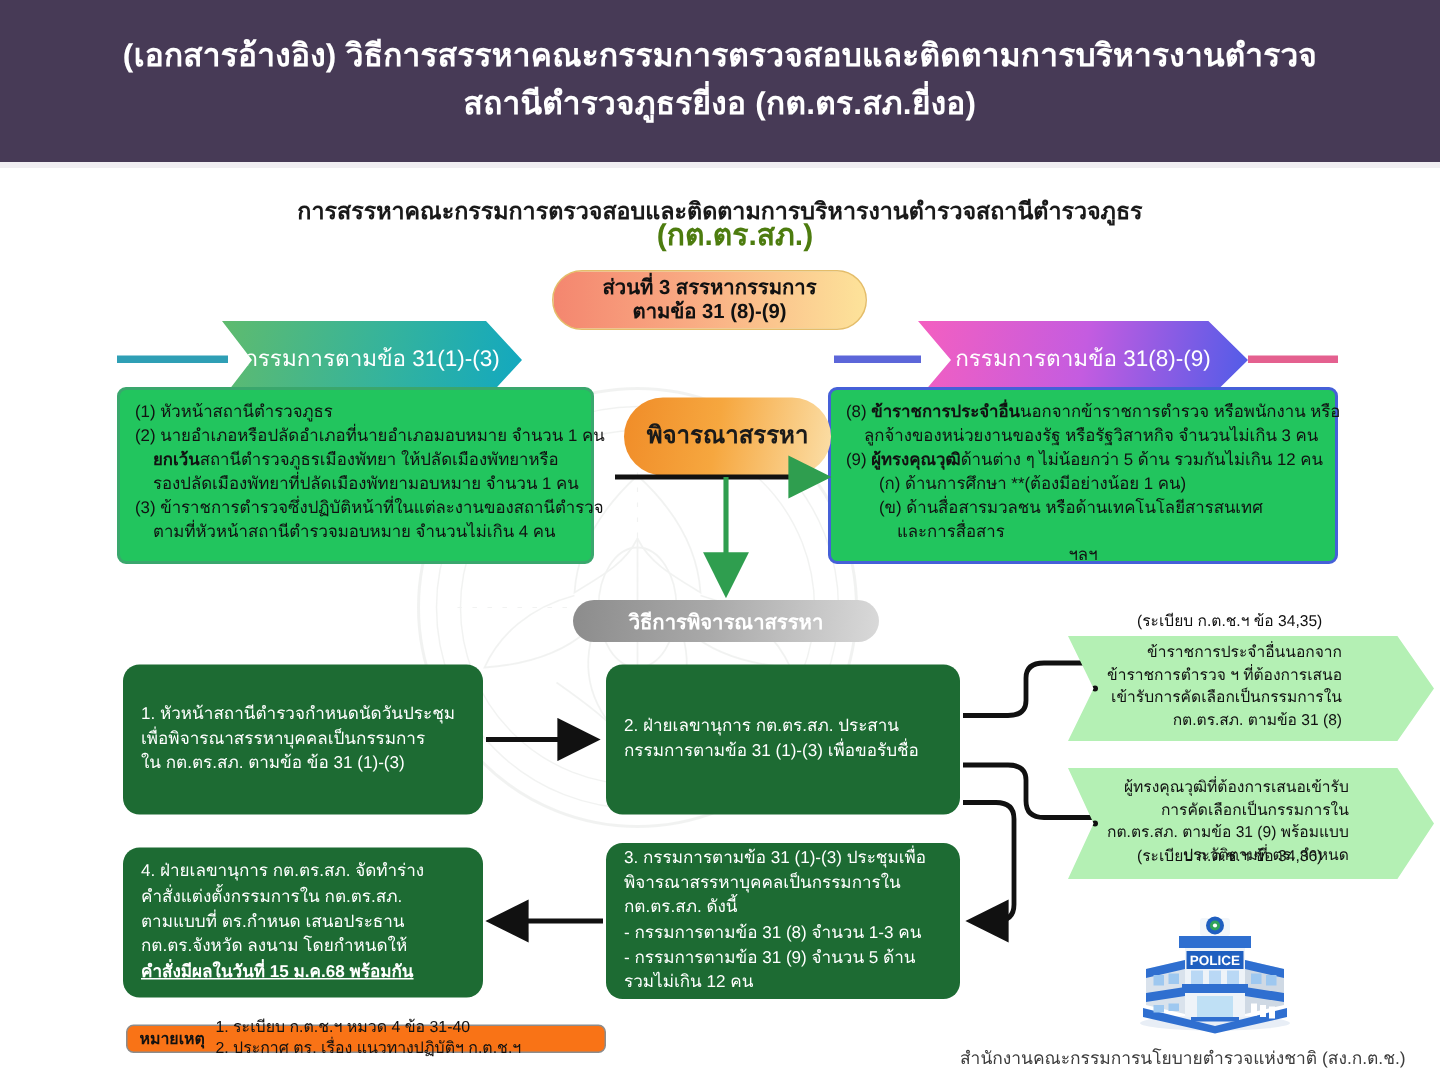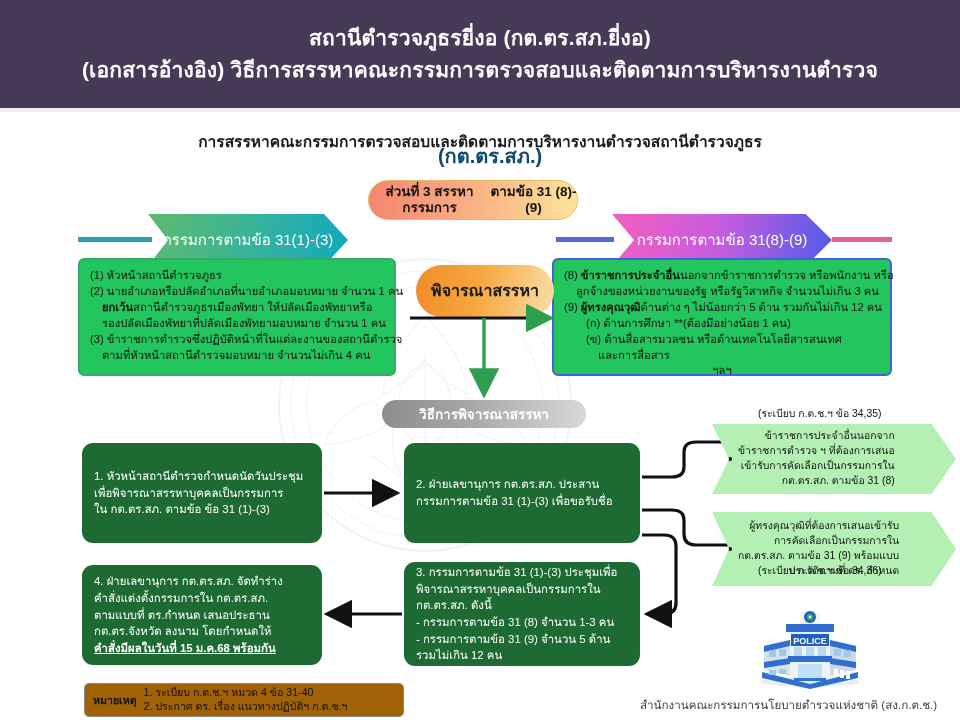--- a/index.html
+++ b/index.html
@@ -54,34 +54,34 @@
     position: absolute; left: 0; top: 132px; width: 960px;
     text-align: center;
     color: #1a1a1a;
     font-size: 15.5px;
     font-weight: 700;
     line-height: 1.35;
   }
   .doc-title-2 {
     position: absolute; left: 0; top: 140px; width: 960px;
     text-align: center;
-    color: #0c4a6e;
+    color: #4d7c0f;
     font-size: 20px;
     font-weight: 800;
     padding-left: 20px;
   }
 
   
   .section-pill {
     position: absolute; left: 368px; top: 180px;
     width: 210px; height: 40px;
     border-radius: 22px;
     background: linear-gradient(90deg, #f4866f 0%, #f9a982 42%, #fde39a 100%);
     border: 1.5px solid #e4bd6a;
-    display: flex; flex-direction: row;
+    display: flex; flex-direction: column;
     align-items: center; justify-content: center;
     color: #111; font-weight: 800; font-size: 13.5px;
     line-height: 1.2; text-align: center;
   }
 
   
   .chev {
     position: absolute;
     display: flex; flex-direction: row;
     align-items: center; justify-content: center;
@@ -182,24 +182,24 @@
   .reg-note {
     position: absolute;
     font-size: 10.4px; color: #111; white-space: nowrap;
   }
   .reg-note-1 { left: 758px; top: 405px; }
   .reg-note-2 { left: 758px; top: 562px; }
 
   
   .footnote {
     position: absolute; left: 84px; top: 683px;
-    width: 320px; height: 34px;
+    width: 320px; height: 19px;
     border: 1.5px solid #8c8c8c;
     border-radius: 5px;
-    background: #a16207;
+    background: #f97316;
     display: flex; align-items: center; padding: 0 8px;
   }
   .footnote .fn-label { font-size: 10.6px; font-weight: 800; color:#111; margin-right: 7px; white-space: nowrap; }
   .footnote .fn-lines p { font-size: 10.6px; color: #111; line-height: 1.32; white-space: nowrap; }
 
   
   .org-footer {
     position: absolute; left: 640px; top: 696px;
     font-size: 11.6px; color: #3c3c3c; white-space: nowrap;
   }
@@ -213,22 +213,22 @@
     width: 960px; height: 720px;
     pointer-events: none;
   }
 </style>
 </head>
 <body>
 
 <div id="page">
 
   <div class="header-band">
+    <div class="header-line">(เอกสารอ้างอิง)  วิธีการสรรหาคณะกรรมการตรวจสอบและติดตามการบริหารงานตำรวจ</div>
     <div class="header-line">สถานีตำรวจภูธรยี่งอ  (กต.ตร.สภ.ยี่งอ)</div>
-    <div class="header-line">(เอกสารอ้างอิง)  วิธีการสรรหาคณะกรรมการตรวจสอบและติดตามการบริหารงานตำรวจ</div>
   </div>
   <div class="header-rule"></div>
 
   <svg class="watermark" viewBox="0 0 300 300">
     <circle cx="150" cy="150" r="146" fill="none" stroke="#9aa39a" stroke-width="2"></circle>
     <circle cx="150" cy="150" r="134" fill="none" stroke="#9aa39a" stroke-width="1"></circle>
     <circle cx="150" cy="150" r="118" fill="none" stroke="#9aa39a" stroke-width="1"></circle>
     <g stroke="#9aa39a" stroke-width="1.2" fill="none">
       <path d="M150 62 C126 84 110 110 108 140 C128 128 142 120 150 104 C158 120 172 128 192 140 C190 110 174 84 150 62 Z"></path>
       <path d="M108 142 C78 150 58 168 48 190 C76 188 100 180 116 166"></path>

